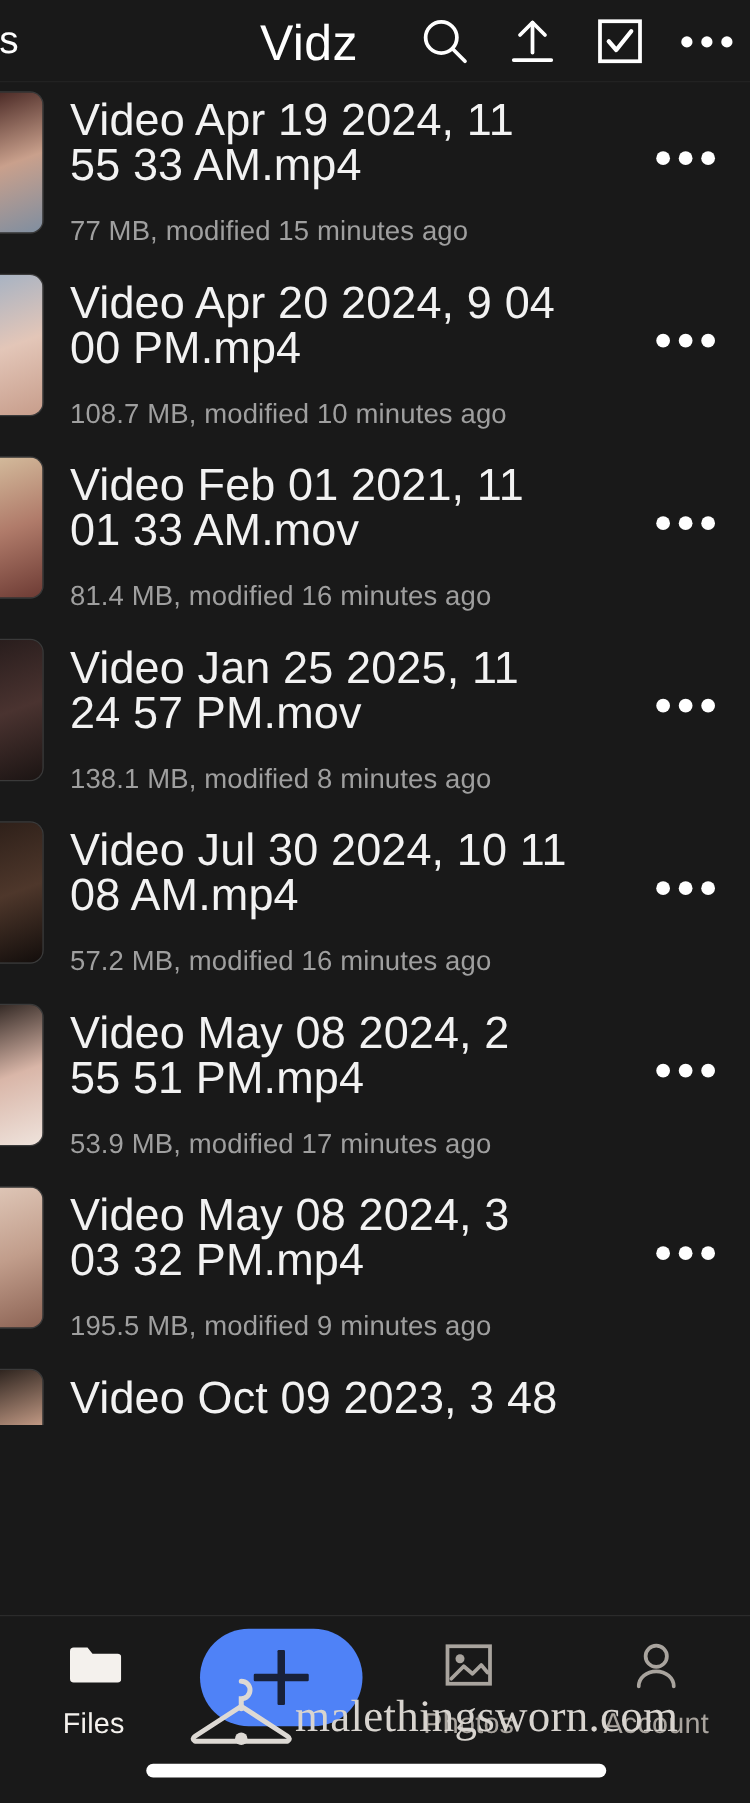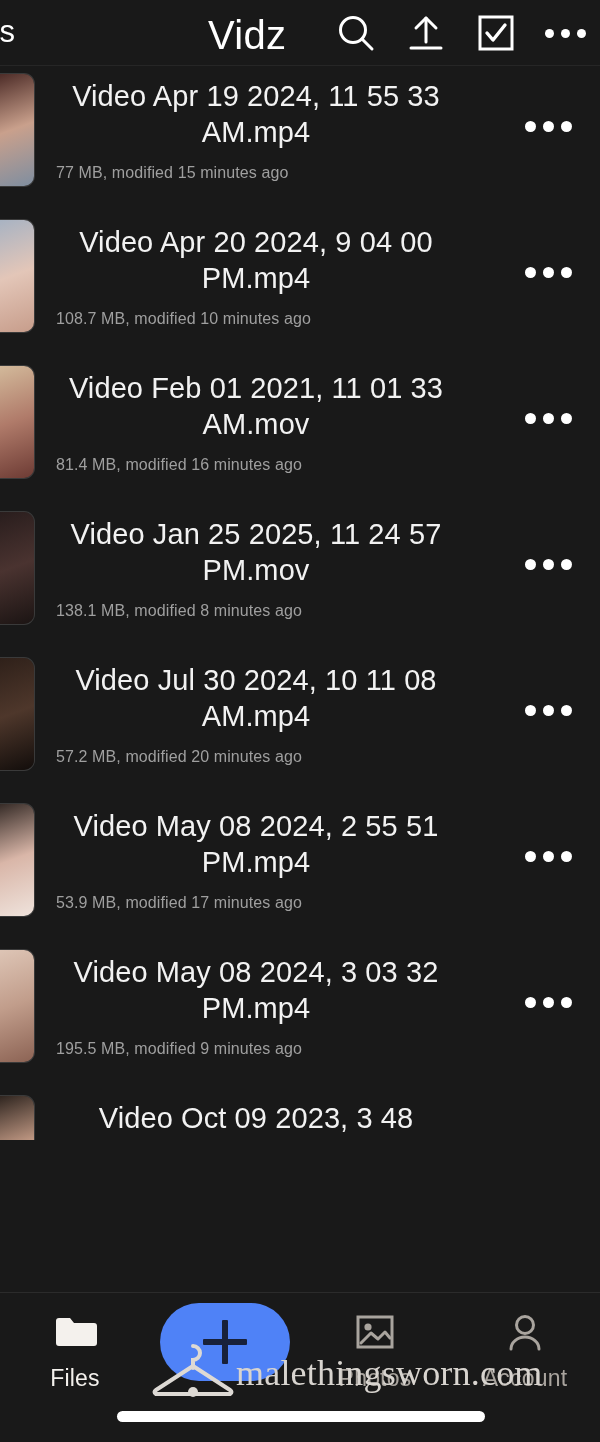--- a/index.html
+++ b/index.html
@@ -73,30 +73,29 @@
     background:#2a2a2a;
     box-shadow:0 0 0 1px #3a3a3a;
   }
   .thumb .art { position:absolute; inset:0; }
   .row-text {
     margin-left:56px;
     width:400px;
     padding-top:4px;
   }
   .row-name {
-    font-size:29px;
+    font-size:36px;
     line-height:36px;
     color:#f2f2f2;
     letter-spacing:0.1px;
     word-break:break-word;
-    text-align:center;
   }
   .row-meta {
-    margin-top:8px;
-    font-size:16px;
+    margin-top:20px;
+    font-size:22px;
     line-height:30px;
     color:#9f9f9f;
     letter-spacing:0.1px;
   }
   .row-more {
     position:absolute;
     right:28px; top:55px;
   }
   .row.partial { height:52px; overflow:hidden; }
 
@@ -272,21 +271,21 @@
             <i></i>
           </div>
         </div>
       </div>
       <div class="row">
         <div class="thumb">
           <div class="art" style="background:linear-gradient(160deg,#2a1d17 0%,#4e372b 52%,#120d0b 100%);"></div>
         </div>
         <div class="row-text">
           <div class="row-name">Video Jul 30 2024, 10 11 08 AM.mp4</div>
-          <div class="row-meta">57.2 MB, modified 20 minutes ago</div>
+          <div class="row-meta">57.2 MB, modified 16 minutes ago</div>
         </div>
         <div class="row-more">
           <div class="dots row-dots">
             <i></i>
             <i></i>
             <i></i>
           </div>
         </div>
       </div>
       <div class="row">

